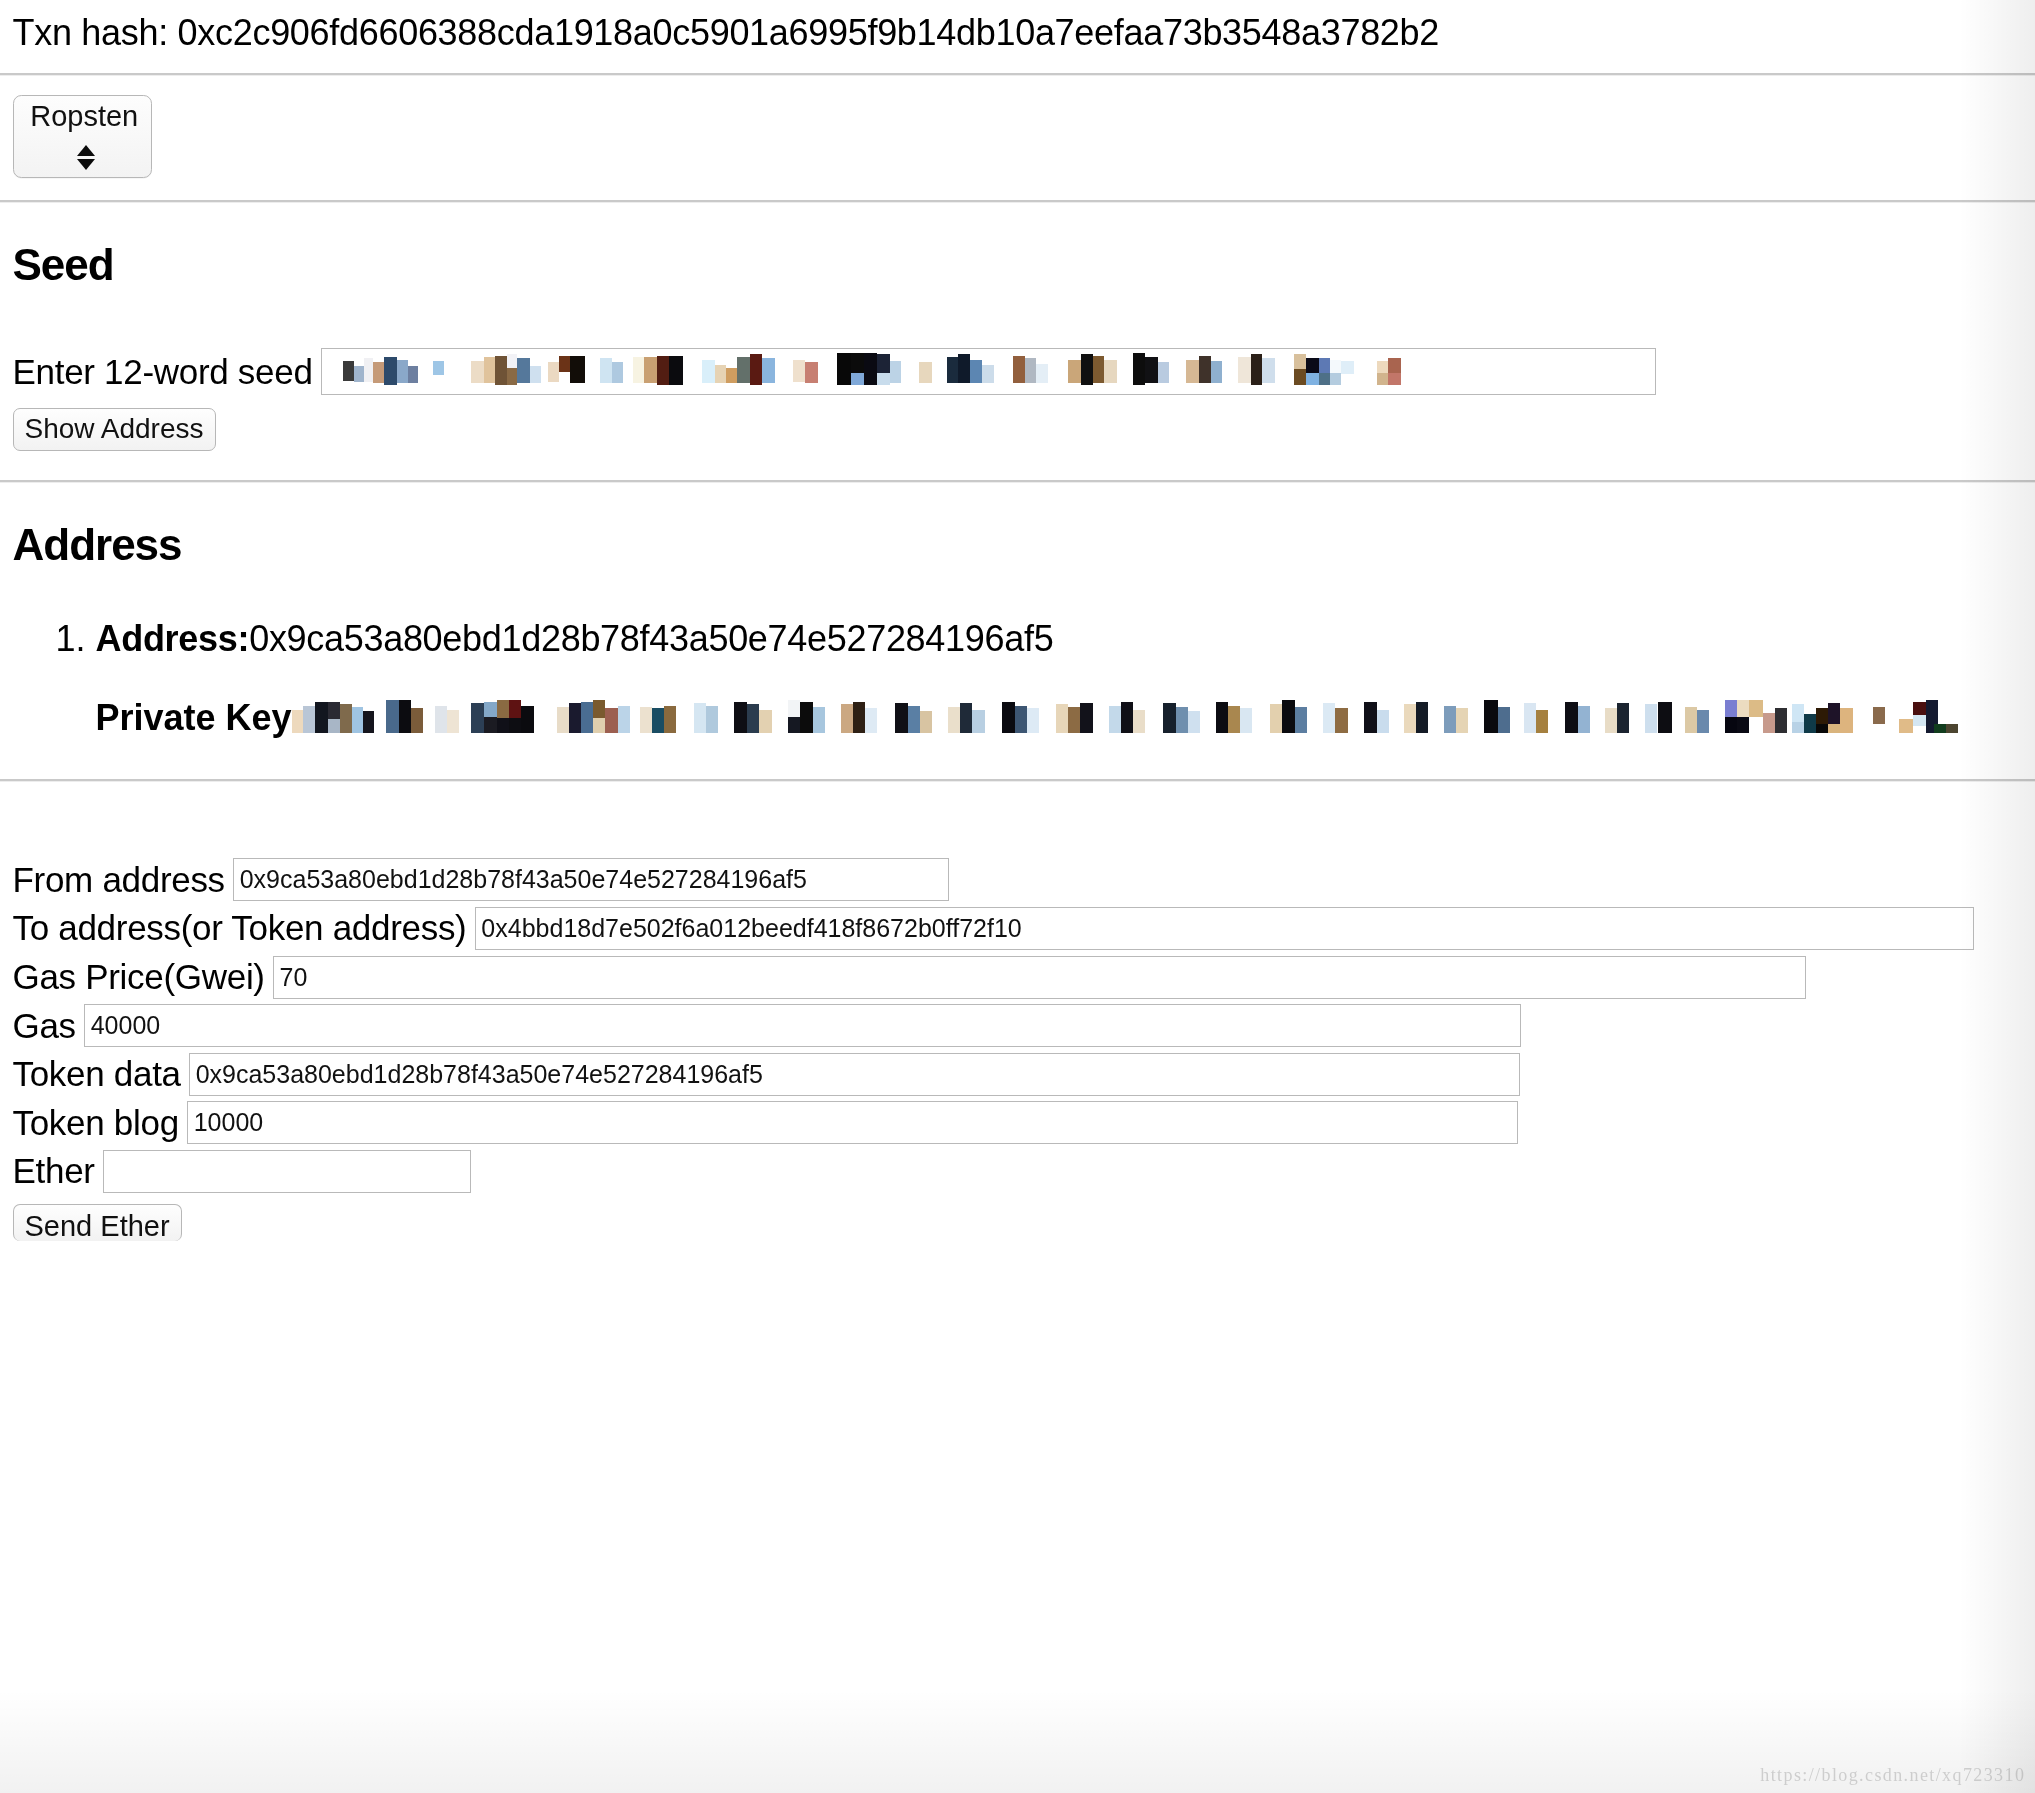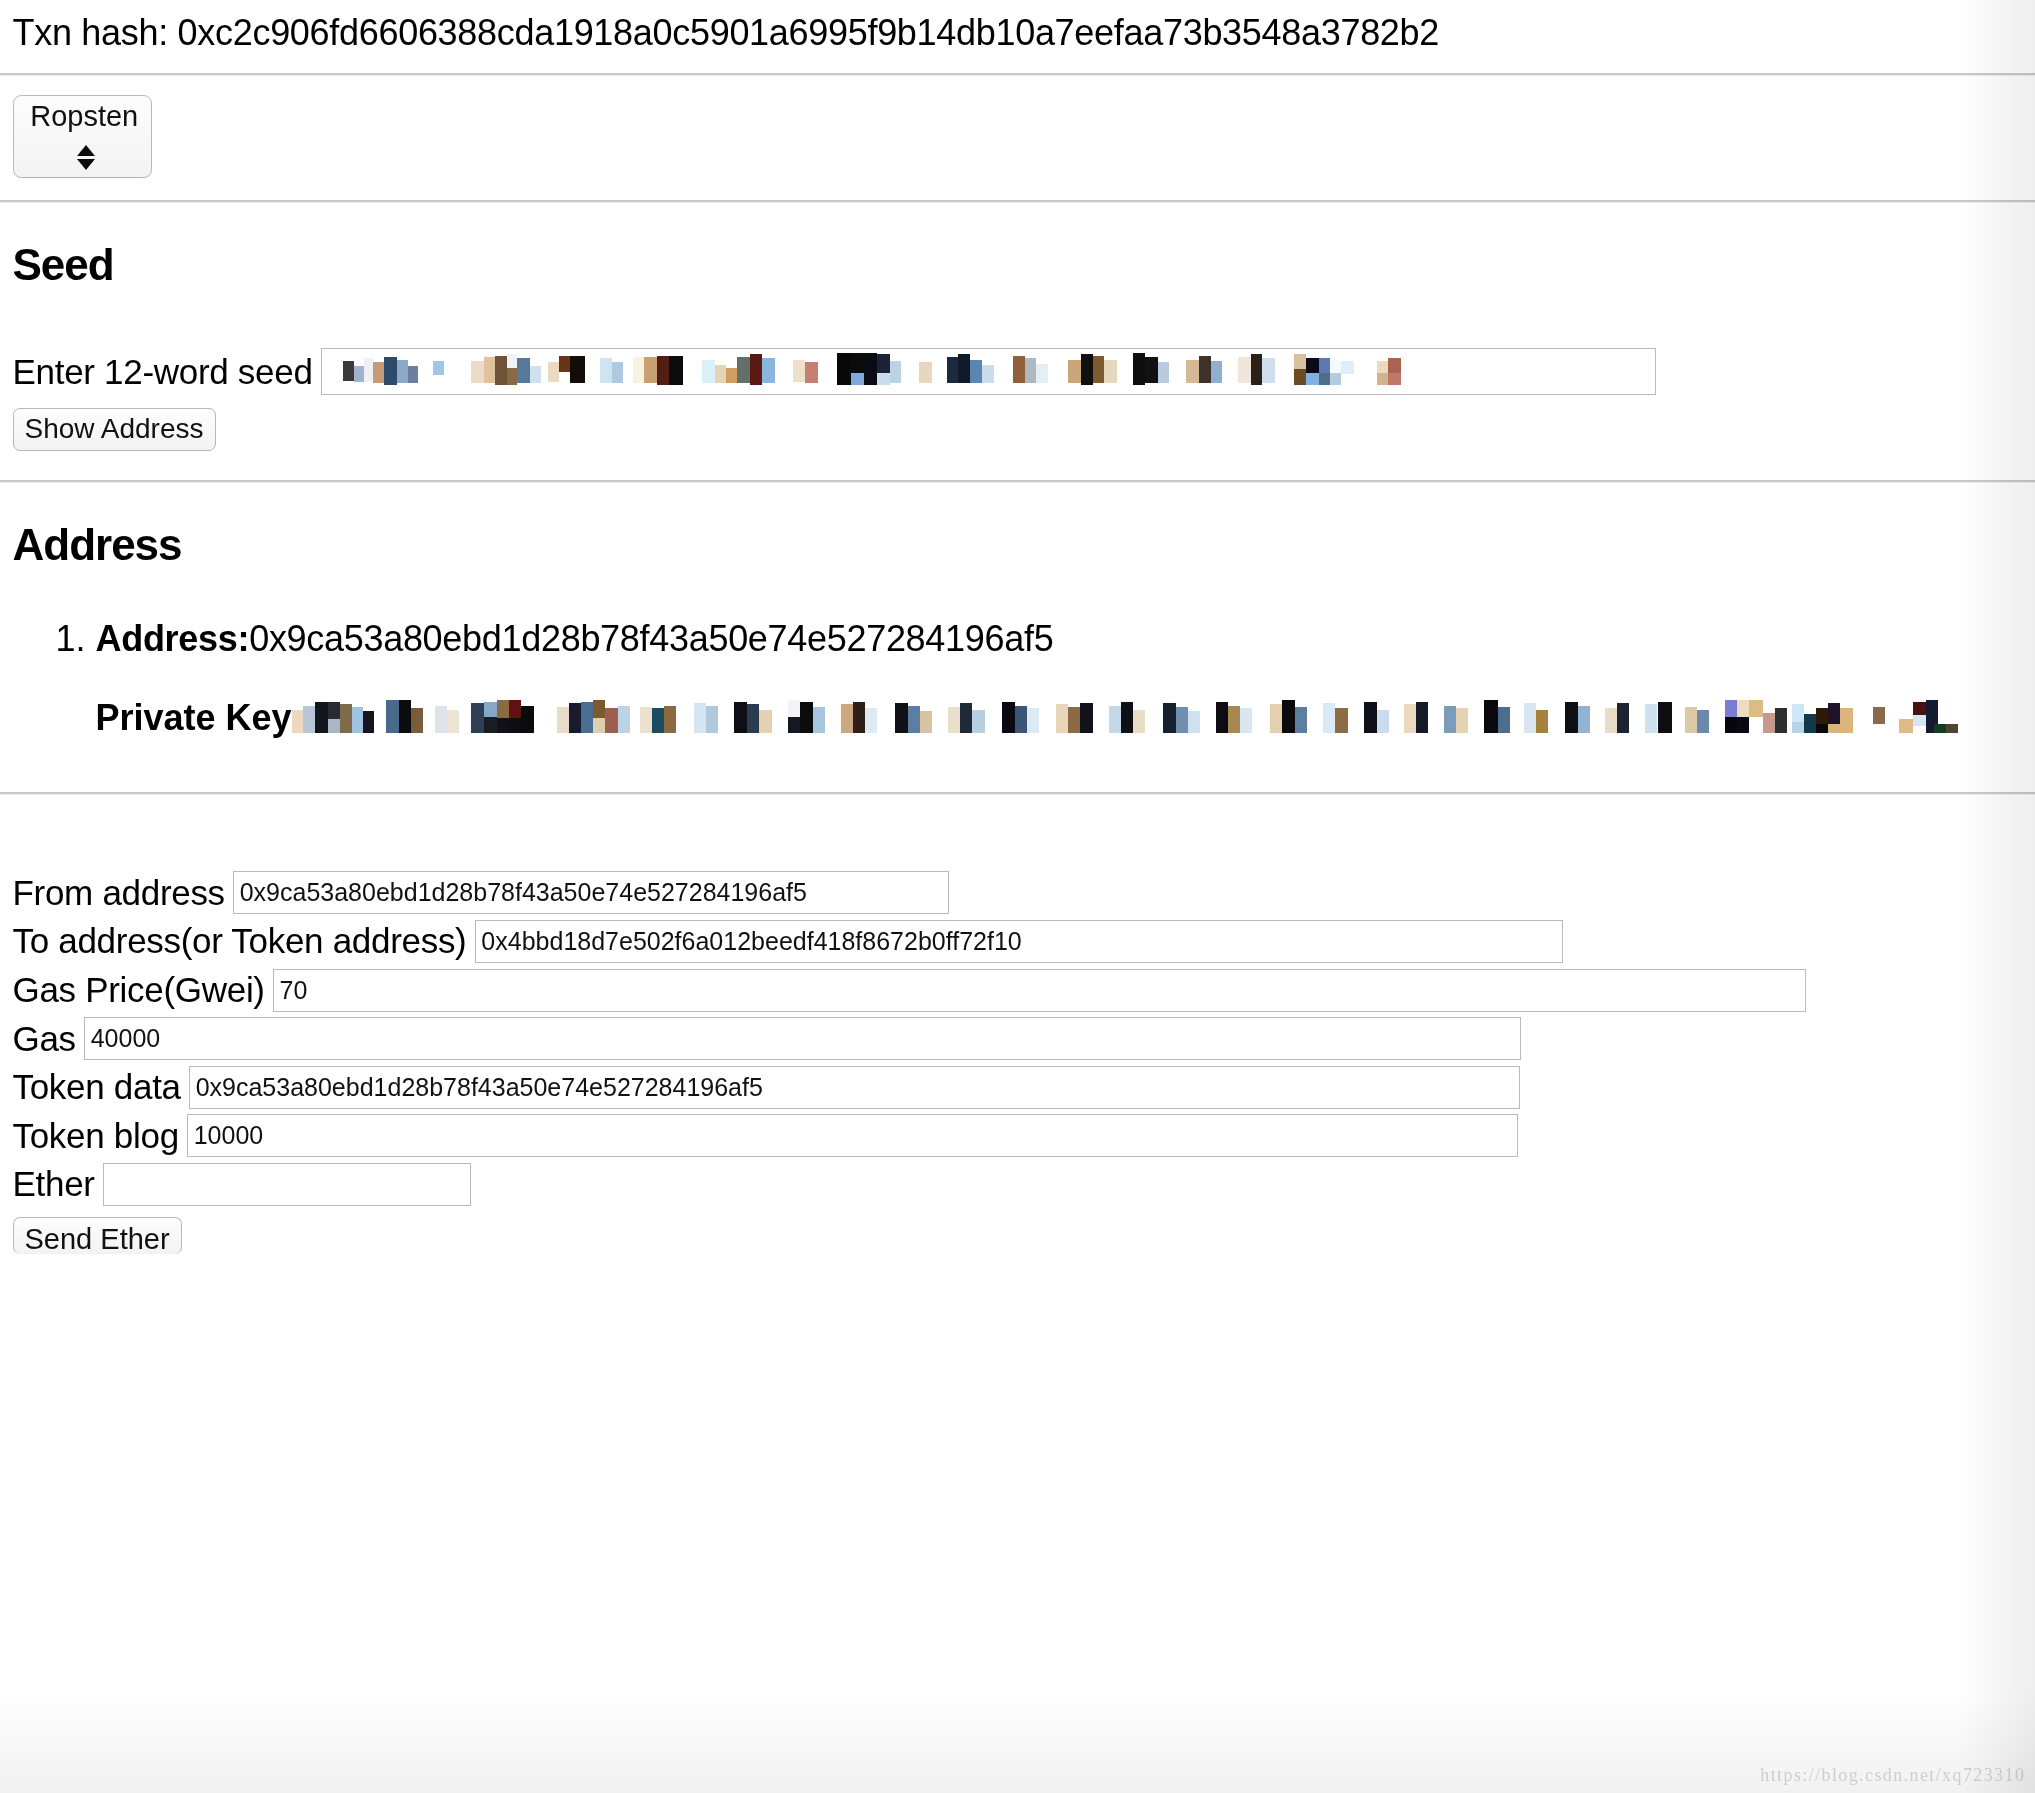--- a/index.html
+++ b/index.html
@@ -126,21 +126,21 @@
     color:#111;
   }
 
   
   .addr-block { padding-bottom: 32px; }
   ol.addr-list {
     margin: 50px 0 0 0;
     padding-left: 83px;
     font-size: 36px;
   }
-  ol.addr-list > li { margin-bottom: 20px; }
+  ol.addr-list > li { margin-bottom: 7px; }
   .addr-line { font-size: 36px; letter-spacing:-0.3px; white-space:nowrap; }
   .addr-line b { font-weight: bold; }
   .pk-line { display:flex; align-items:center; margin-top: 36px; white-space:nowrap; }
   .pk-mosaic { position:relative; height: 44px; flex: 1 1 auto; overflow:hidden; }
   .bal-line { margin-top: 38px; }
 
   
   .send-block { padding-bottom: 7px; }
   .form-rows { margin-top: 76px; }
   .form-row {
@@ -440,21 +440,21 @@
 
       <div class="form-rows">
 
         <div class="form-row">
           <span class="form-label">From address</span>
           <div class="form-input" style="width:716px">0x9ca53a80ebd1d28b78f43a50e74e527284196af5</div>
         </div>
 
         <div class="form-row">
           <span class="form-label">To address(or Token address)</span>
-          <div class="form-input" style="width:1088px">0x4bbd18d7e502f6a012beedf418f8672b0ff72f10</div>
+          <div class="form-input" style="width:1499px">0x4bbd18d7e502f6a012beedf418f8672b0ff72f10</div>
         </div>
 
         <div class="form-row">
           <span class="form-label">Gas Price(Gwei)</span>
           <div class="form-input" style="width:1533px">70</div>
         </div>
 
         <div class="form-row">
           <span class="form-label">Gas</span>
           <div class="form-input" style="width:1437px">40000</div>

